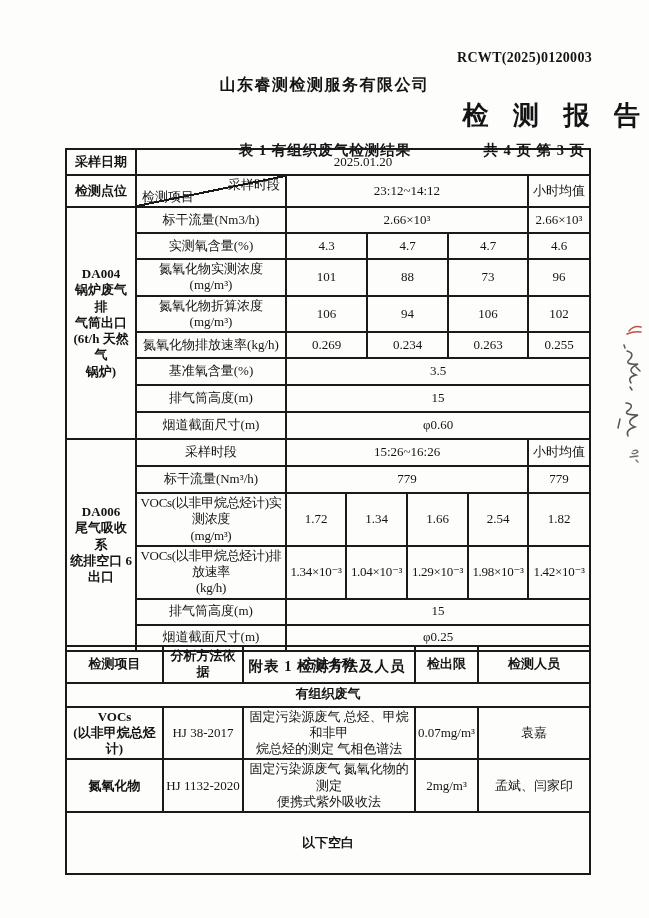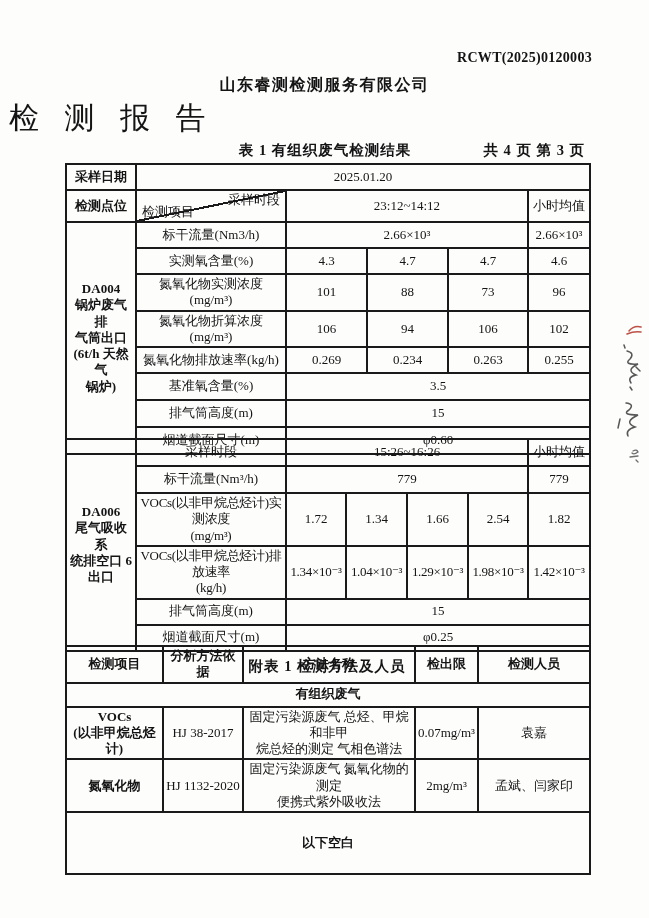--- a/index.html
+++ b/index.html
@@ -4,32 +4,32 @@
 <style>
   * { margin:0; padding:0; box-sizing:border-box; }
   html,body { background:#ffffff; }
   .page {
     position:relative; width:649px; height:918px; overflow:hidden;
     background:#fdfdfc; color:#141414;
     font-family:"Liberation Serif","DejaVu Serif",serif;
   }
   .report-no { position:absolute; top:50px; right:57px; font-size:14px; font-weight:bold; letter-spacing:.3px; }
   .company   { position:absolute; top:75px; left:0; width:100%; text-align:center; font-size:16px; font-weight:bold; letter-spacing:1.5px; }
-  .doc-title { position:absolute; top:98px; left:0; width:100%; text-align:left; font-size:30px; font-weight:normal; letter-spacing:9px; text-indent:9px; }
+  .doc-title { position:absolute; top:98px; left:0; width:100%; text-align:right; font-size:26px; font-weight:bold; letter-spacing:9px; text-indent:9px; }
   .cap-row   { position:absolute; top:141px; left:63px; width:524px; height:20px; }
   .cap-text  { position:absolute; left:50%; transform:translateX(-50%); font-size:14.5px; font-weight:bold; letter-spacing:1px; white-space:nowrap; }
   .cap-pages { position:absolute; right:2px; top:0; font-size:14.5px; font-weight:bold; letter-spacing:1px; white-space:nowrap; }
   .cap2      { position:absolute; top:625px; left:65px; width:524px; text-align:center; font-size:14.5px; font-weight:bold; letter-spacing:1px;margin-top:32px; }
 
   table.rpt { position:absolute; left:65px; border-collapse:collapse; table-layout:fixed; width:524px; }
   .rpt td {
     border:2px solid #1a1a1a; text-align:center; vertical-align:middle;
     font-size:13px; line-height:1.25; padding:1px 2px; overflow:hidden;
   }
-  #tableA { top:163px; height:277px; }
+  #tableA { top:148px; height:277px; }
   #tableB { top:438px; height:180px; }
   #table2 { top:645px; height:197px; }
   .b { font-weight:bold; }
   .pre { white-space:pre-line; }
   .sm { font-size:11px; letter-spacing:-0.3px; }
   .point-cell { font-weight:bold; font-size:13.5px; line-height:1.35; white-space:pre-line; padding:0 1px; }
   .diag-cell { position:relative; padding:0;
     background:linear-gradient(to bottom right, transparent calc(50% - 1px), #1a1a1a calc(50% - 1px), #1a1a1a calc(50% + 1px), transparent calc(50% + 1px));
   }
   .diag-top { position:absolute; top:1px;  right:5px; font-size:13px; }

